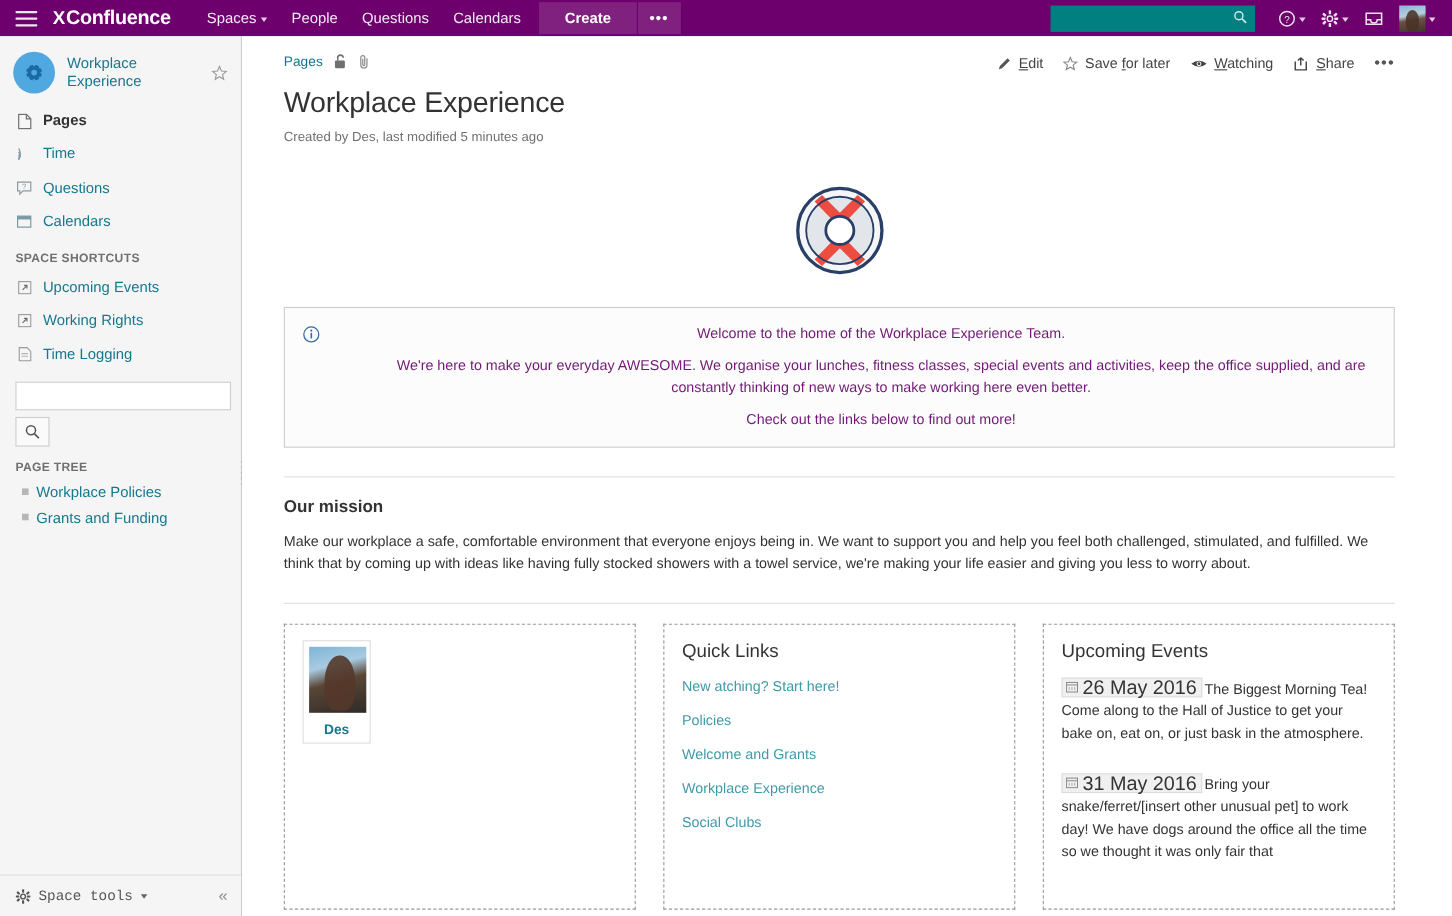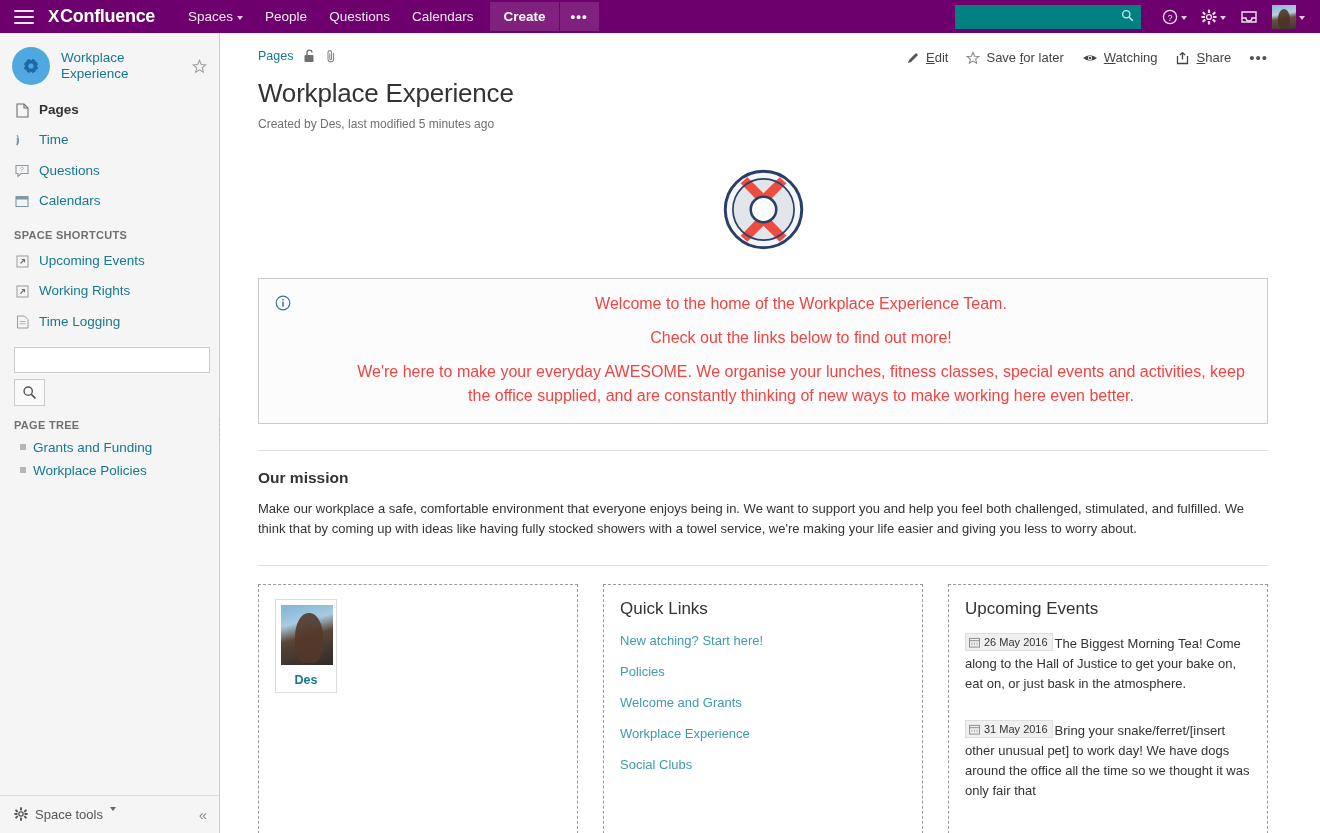--- a/index.html
+++ b/index.html
@@ -24,21 +24,21 @@
   .navlink {
     color: #f2e9f2; font-size: 13.5px; padding: 7px 11px; cursor: pointer;
     white-space: nowrap; display: flex; align-items: center; gap: 4px; justify-content: space-between;
   }
   .caret-wh {
     width: 0; height: 0; border-left: 3.5px solid transparent; border-right: 3.5px solid transparent;
     border-top: 4px solid #e0cbe0; display: inline-block; position: relative; top: 1px;
   }
   .create-btn {
     background: #80207f; color: #fff; font-size: 13.5px; font-weight: bold;
-    padding: 7px 13px; margin-left: 6px; cursor: pointer;
+    padding: 7px 23px; margin-left: 6px; cursor: pointer;
   }
   .ellipsis-btn {
     background: #80207f; color: #fff; font-size: 13.5px; font-weight: bold;
     padding: 7px 11px; margin-left: 1px; cursor: pointer; letter-spacing: 1px;
   }
   .nav-right { margin-left: auto; display: flex; align-items: center; padding-right: 8px; }
   .searchbox {
     width: 186px; height: 24px; background: #008080; border: none; position: relative;
     margin-right: 14px;
   }
@@ -100,21 +100,21 @@
   }
   .tree-item {
     display: flex; align-items: center; gap: 7px; padding: 4px 12px 4px 20px;
     font-size: 13.5px; color: #16788f; cursor: pointer;
   }
   .tree-bullet { width: 6px; height: 6px; background: #b6b6b6; flex: none; }
   .sidebar-foot {
     margin-top: auto; border-top: 1px solid #ddd; height: 38px; display: flex;
     align-items: center; padding: 0 12px 0 14px; background: #f5f5f5;
   }
-  .space-tools { display: flex; gap: 7px; font-size: 13px; color: #555; cursor: pointer; }
+  .space-tools { display: flex; align-items: center; gap: 7px; font-size: 13px; color: #555; cursor: pointer; font-family: Liberation Mono, monospace; }
   .collapse-btn { margin-left: auto; color: #8a8a8a; font-size: 15px; cursor: pointer; }
   .grip {
     position: absolute; right: -4px; top: 380px; width: 7px; height: 34px;
     display: flex; flex-direction: column; justify-content: center; gap: 3px; align-items: center; cursor: col-resize;
   }
   .grip i { width: 2px; height: 2px; background: #bbb; display: block; }
 
   
   #main { flex: 1; overflow: hidden; padding: 0; position: relative; background: #fff; }
   .main-inner { padding: 14px 52px 0 38px; }
@@ -131,21 +131,21 @@
   }
   .byline { font-size: 12px; color: #707070; margin-top: 8px; }
 
   .hero { text-align: center; margin: 36px 0 22px; }
 
   .info-panel {
     border: 1px solid #ccc; background: #fcfcfc; padding: 13px 16px 14px 16px;
     display: flex; gap: 12px; margin-top: 14px;
   }
   .info-ico { width: 16px; height: 16px; flex: none; margin-top: 3px; }
-  .info-body { flex: 1; text-align: center; font-size: 16px; color: #ef4444; line-height: 1.55; margin-left: 48px; }
+  .info-body { flex: 1; text-align: center; font-size: 13px; color: #701a75; line-height: 1.55; margin-left: 48px; }
   .info-body p { margin-bottom: 9px; }
   .info-body p:last-child { margin-bottom: 0; }
 
   hr.rule { border: none; border-top: 1px solid #e0e0e0; margin: 26px 0 18px; }
 
   h2.sec { font-size: 15.5px; color: #333; font-weight: bold; margin-bottom: 12px; }
   p.body { font-size: 13px; color: #333; line-height: 1.55; }
   .sec-block { margin-bottom: 26px; }
 
   .cards { display: flex; gap: 25px; margin-top: 16px; }
@@ -163,21 +163,21 @@
   }
   .person-photo::after {
     content: ""; position: absolute; left: 14px; top: 8px; width: 28px; height: 50px;
     border-radius: 48% 48% 36% 36%; background: #54392a; opacity: .9;
   }
   .person-name { font-size: 12.5px; color: #16788f; font-weight: bold; margin-top: 8px; cursor: pointer; }
   .qlink { font-size: 13px; color: #3f9aa8; margin-bottom: 16px; cursor: pointer; display: block; }
   .event { margin-bottom: 26px; font-size: 13px; color: #333; line-height: 1.55; }
   .date-badge {
     display: inline-flex; align-items: center; gap: 4px; background: #f0f0f0;
-    border: 1px solid #ddd; padding: 0 4px 0 3px; color: #333; font-size: 11px;
+    border: 1px solid #ddd; padding: 0 4px 0 3px; color: #333; font-size: 18px;
     line-height: 16px; margin-right: 2px; vertical-align: baseline; cursor: pointer;
   }
 </style>
 </head>
 <body>
 
 <div id="topnav">
   <div class="hamburger">
     <span></span>
       <span></span>
@@ -362,25 +362,25 @@
           <circle cx="6.6" cy="6.6" r="4.4" fill="none" stroke="#555" stroke-width="1.5"></circle>
           <line x1="10" y1="10" x2="14.3" y2="14.3" stroke="#555" stroke-width="1.7"></line>
         </svg>
       </div>
     </div>
 
     <div class="section-label">PAGE TREE</div>
 
     <div class="tree-item">
       <span class="tree-bullet"></span>
-      <span>Grants and Funding</span>
+      <span>Workplace Policies</span>
     </div>
     <div class="tree-item">
       <span class="tree-bullet"></span>
-      <span>Workplace Policies</span>
+      <span>Grants and Funding</span>
     </div>
 
     <div class="sidebar-foot">
       <div class="space-tools">
         <svg width="14" height="14" viewBox="0 0 16 16">
           <g fill="#555">
             <circle cx="8" cy="8" r="3.2"></circle>
             <rect x="6.9" y="0.4" width="2.2" height="3.6" rx="0.6"></rect>
             <rect x="6.9" y="12" width="2.2" height="3.6" rx="0.6"></rect>
             <rect x="0.4" y="6.9" width="3.6" height="2.2" rx="0.6"></rect>
@@ -475,22 +475,22 @@
       </div>
 
       <div class="info-panel">
         <svg class="info-ico" viewBox="0 0 16 16">
           <circle cx="8" cy="8" r="6.8" fill="none" stroke="#3a6ea5" stroke-width="1.2"></circle>
           <circle cx="8" cy="4.6" r="0.95" fill="#3a6ea5"></circle>
           <rect x="7.25" y="6.5" width="1.5" height="5.2" rx="0.6" fill="#3a6ea5"></rect>
         </svg>
         <div class="info-body">
           <p>Welcome to the home of the Workplace Experience Team.</p>
+          <p>We're here to make your everyday AWESOME. We organise your lunches, fitness classes, special events and activities, keep the office supplied, and are constantly thinking of new ways to make working here even better.</p>
           <p>Check out the links below to find out more!</p>
-          <p>We're here to make your everyday AWESOME. We organise your lunches, fitness classes, special events and activities, keep the office supplied, and are constantly thinking of new ways to make working here even better.</p>
         </div>
       </div>
 
       <hr class="rule">
 
 
       <div class="sec-block">
         <h2 class="sec">Our mission</h2>
         <p class="body">Make our workplace a safe, comfortable environment that everyone enjoys being in. We want to support you and help you feel both challenged, stimulated, and fulfilled. We think that by coming up with ideas like having fully stocked showers with a towel service, we're making your life easier and giving you less to worry about.</p>
       </div>

